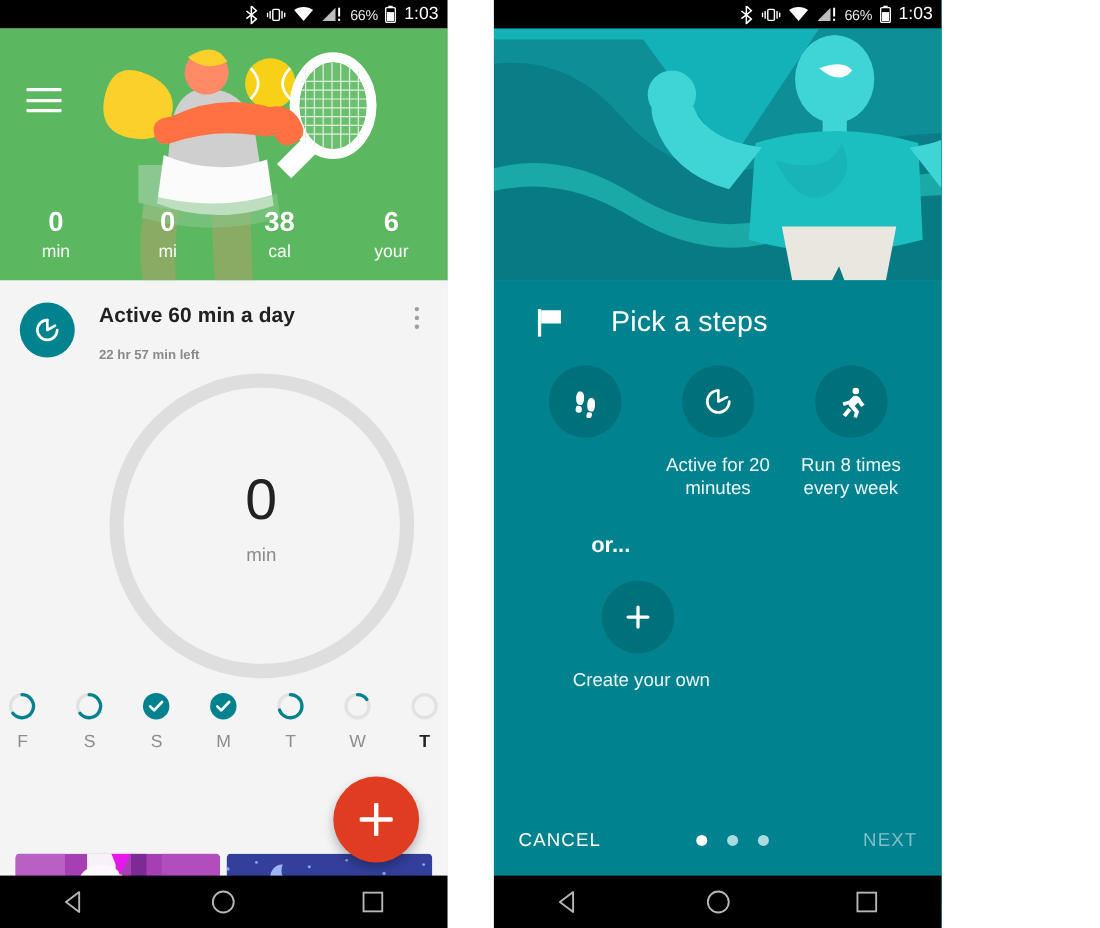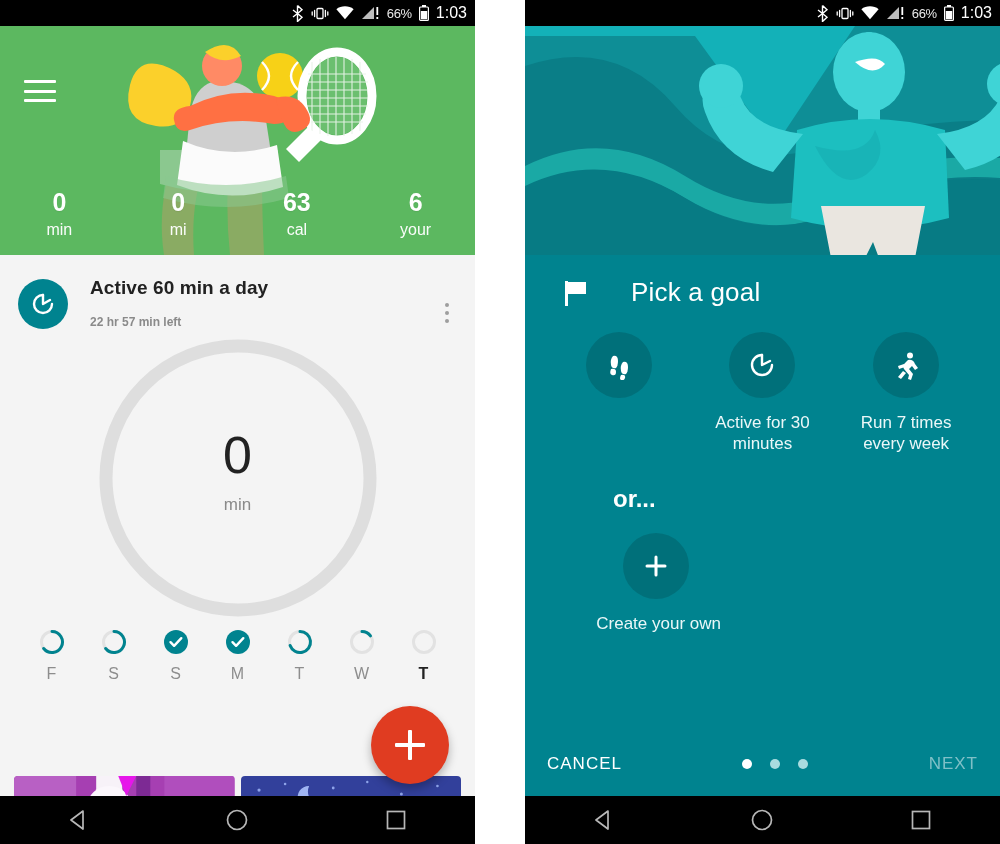--- a/index.html
+++ b/index.html
@@ -2,21 +2,21 @@
 <html><head>
 <meta charset="utf-8">
 <style>
   * { box-sizing: border-box; margin: 0; padding: 0; }
   html, body {
     width: 1000px; height: 844px;
     background: #ffffff;
     font-family: "Liberation Sans", sans-serif;
     overflow: hidden;
   }
-  .stage { position: relative; width: 1000px; height: 844px; background:#c4b5fd; display:flex;border-radius:23px; }
+  .stage { position: relative; width: 856px; height: 844px; background:#c4b5fd; display:flex;border-radius:23px; }
 
   .phone { position: relative; overflow: hidden; background:#fafafa; }
   .phone-left  { width: 475px; height: 844px; }
   .gutter      { width: 50px; height: 844px; background:#ffffff; }
   .phone-right { width: 475px; height: 844px; background:#00838f; }
 
   
   .statusbar {
     position: relative; height: 26px; background:#000; color:#fff;
     display:flex; align-items:center; justify-content:flex-end;
@@ -40,21 +40,21 @@
   .stats {
     position:absolute; left:0; right:0; bottom:16px;
     display:flex; align-items:flex-end;
   }
   .stat { flex:1; text-align:center; color:#fff; }
   .stat .v { font-size:25px; font-weight:bold; line-height:1.05; text-shadow:0 1px 1px rgba(0,0,0,.07);}
   .stat .u { font-size:16px; margin-top:6px; opacity:.97;}
 
   
   .card-area { position:relative; height: 589px; background:#f4f4f4; }
-  .goal-head { display:flex; align-items:flex-end; padding: 20px 16px 0 18px; }
+  .goal-head { display:flex; align-items:flex-start; padding: 20px 16px 0 18px; }
   .goal-icon {
     width:50px; height:50px; border-radius:50%; background:#00838f;
     display:flex; align-items:center; justify-content:center; flex:none;
   }
   .goal-text { margin-left:22px; flex:1; padding-top:2px;}
   .goal-title { font-size:19px; font-weight:bold; color:#212121; letter-spacing:0.1px;}
   .goal-sub { font-size:12px; color:#8a8a8a; margin-top:16px;font-weight:bold;}
   .kebab { width:24px; height:30px; display:flex; flex-direction:column; align-items:center;
            justify-content:flex-start; gap:4px; padding-top:4px; cursor:pointer;}
   .kebab i { width:4px; height:4px; border-radius:50%; background:#9e9e9e; display:block;}
@@ -96,21 +96,21 @@
   .r-body { position:relative; height:587px; background:#00838f; padding: 22px 0 0 0;}
   .pick-row { display:flex; align-items:center; padding-left:36px; }
   .pick-title { color:#fff; font-size:26px; margin-left:40px; letter-spacing:.2px;}
   .goal-opts { display:flex; justify-content:space-around; padding: 24px 22px 0 22px; }
   .opt { width:130px; text-align:center; cursor:pointer; }
   .opt-circle {
     width:66px; height:66px; border-radius:50%; background:#00707a; margin:0 auto;
     display:flex; align-items:center; justify-content:center;
   }
   .opt-label { color:#eaf7f8; font-size:17px; line-height:1.25; margin-top:14px;}
-  .or-text { color:#fff; font-size:24px; font-weight:bold; margin:30px 0 0 88px; }
+  .or-text { color:#fff; font-size:20px; font-weight:bold; margin:30px 0 0 88px; }
   .create { width:130px; text-align:right; margin-left:66px; margin-top:20px; cursor:pointer;}
   .create .opt-label { margin-top:14px; }
   .r-footer {
     position:absolute; left:0; right:0; bottom:48px; height:60px;
     display:flex; align-items:center; padding: 0 22px;
   }
   .btn-flat { color:#fff; font-size:17px; letter-spacing:1px; cursor:pointer; background:none; border:none;
               font-family:"Liberation Sans", sans-serif; }
   .btn-flat.disabled { color:#7fc0c7;text-align:right; }
   .dots { flex:1; display:flex; justify-content:center; align-items:center; gap:18px; }
@@ -197,21 +197,21 @@
       <div class="stats">
         <div class="stat">
           <div class="v">0</div>
           <div class="u">min</div>
         </div>
         <div class="stat">
           <div class="v">0</div>
           <div class="u">mi</div>
         </div>
         <div class="stat">
-          <div class="v">63</div>
+          <div class="v">38</div>
           <div class="u">cal</div>
         </div>
         <div class="stat">
           <div class="v">6</div>
           <div class="u">your</div>
         </div>
       </div>
     </div>
 
     <div class="card-area">
@@ -416,53 +416,53 @@
         </g>
       </svg>
     </div>
 
     <div class="r-body">
       <div class="pick-row">
         <svg width="30" height="30" viewBox="0 0 30 30">
           <rect x="4" y="3" width="3" height="25" fill="#fff"></rect>
           <path d="M7 4 h18 v12 h-18 z" fill="#fff"></path>
         </svg>
-        <span class="pick-title">Pick a goal</span>
+        <span class="pick-title">Pick a steps</span>
       </div>
 
       <div class="goal-opts">
         <div class="opt">
           <div class="opt-circle">
             <svg width="30" height="30" viewBox="0 0 30 30">
                 <path d="M9 6 q5 -1 5 5 q0 5 -2 7 q-4 1 -5 -3 q-1 -6 2 -9 z" fill="#fff"></path>
                 <path d="M7 19 q5 -1 5 3 q0 4 -4 3 q-3 -1 -1 -6 z" fill="#fff"></path>
                 <path d="M19 12 q5 -1 5 5 q0 5 -2 7 q-4 1 -5 -3 q-1 -6 2 -9 z" fill="#fff"></path>
                 <path d="M17 25 q5 -1 4 3 q-1 3 -4 2 q-2 -1 0 -5 z" fill="#fff"></path>
               </svg>
           </div>
         </div>
         <div class="opt">
           <div class="opt-circle">
             <svg width="30" height="30" viewBox="0 0 30 30">
                 <path d="M15 5 a10 10 0 1 0 10 10" fill="none" stroke="#fff" stroke-width="2.4" stroke-linecap="round"></path>
                 <path d="M15 5 l0 10 l8 -4" fill="none" stroke="#fff" stroke-width="2.4" stroke-linecap="round" stroke-linejoin="round"></path>
               </svg>
           </div>
-          <div class="opt-label">Active for 30 minutes</div>
+          <div class="opt-label">Active for 20 minutes</div>
         </div>
         <div class="opt">
           <div class="opt-circle">
             <svg width="30" height="30" viewBox="0 0 30 30">
                 <circle cx="19" cy="5.5" r="3" fill="#fff"></circle>
                 <path d="M17 10 q5 -1 7 4 l3 4 l-3 2 l-3 -4 l-3 3 l4 5 l-2 6 l-3 -1 l1 -4 l-5 -6 q-2 -3 1 -6 z" fill="#fff"></path>
                 <path d="M13 14 l-6 2 l1 3 l6 -2 z" fill="#fff"></path>
                 <path d="M12 21 l-5 6 l3 2 l5 -6 z" fill="#fff"></path>
               </svg>
           </div>
-          <div class="opt-label">Run 7 times every week</div>
+          <div class="opt-label">Run 8 times every week</div>
         </div>
       </div>
 
       <div class="or-text">or...</div>
 
       <div class="create">
         <div class="opt-circle">
           <svg width="30" height="30" viewBox="0 0 30 30">
               <path d="M15 6 v18 M6 15 h18" stroke="#fff" stroke-width="3" stroke-linecap="round"></path>
             </svg>

